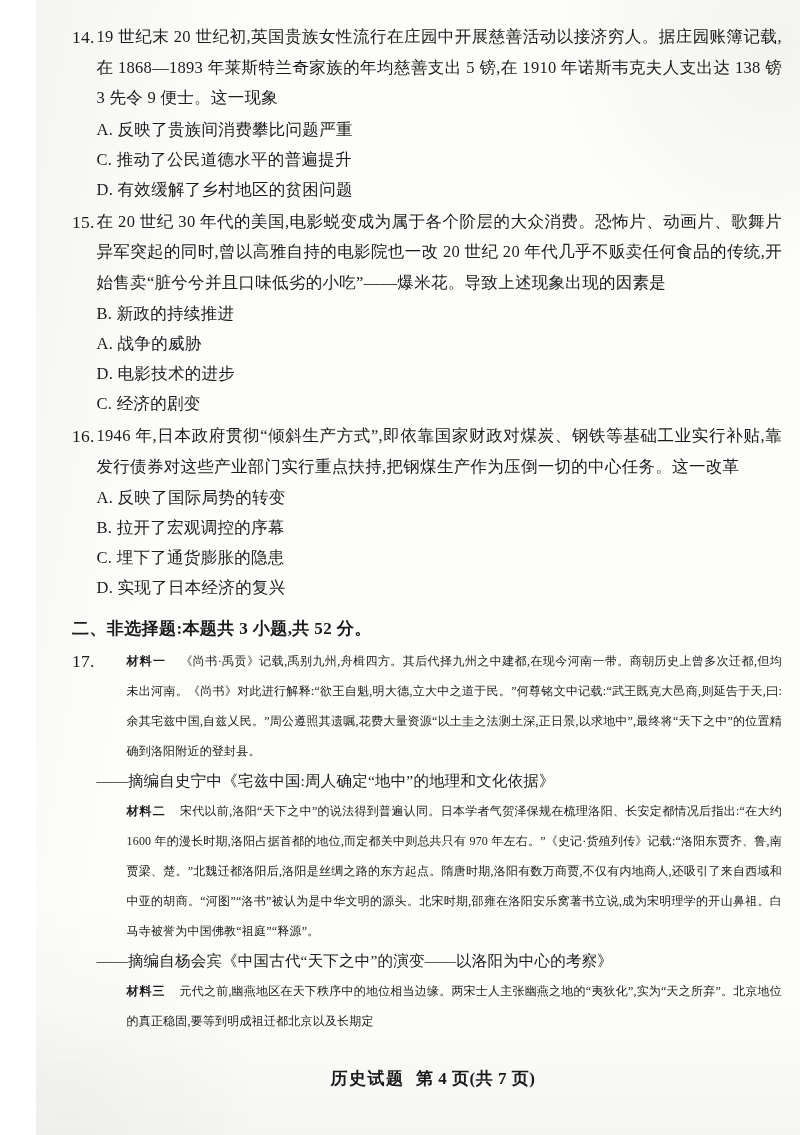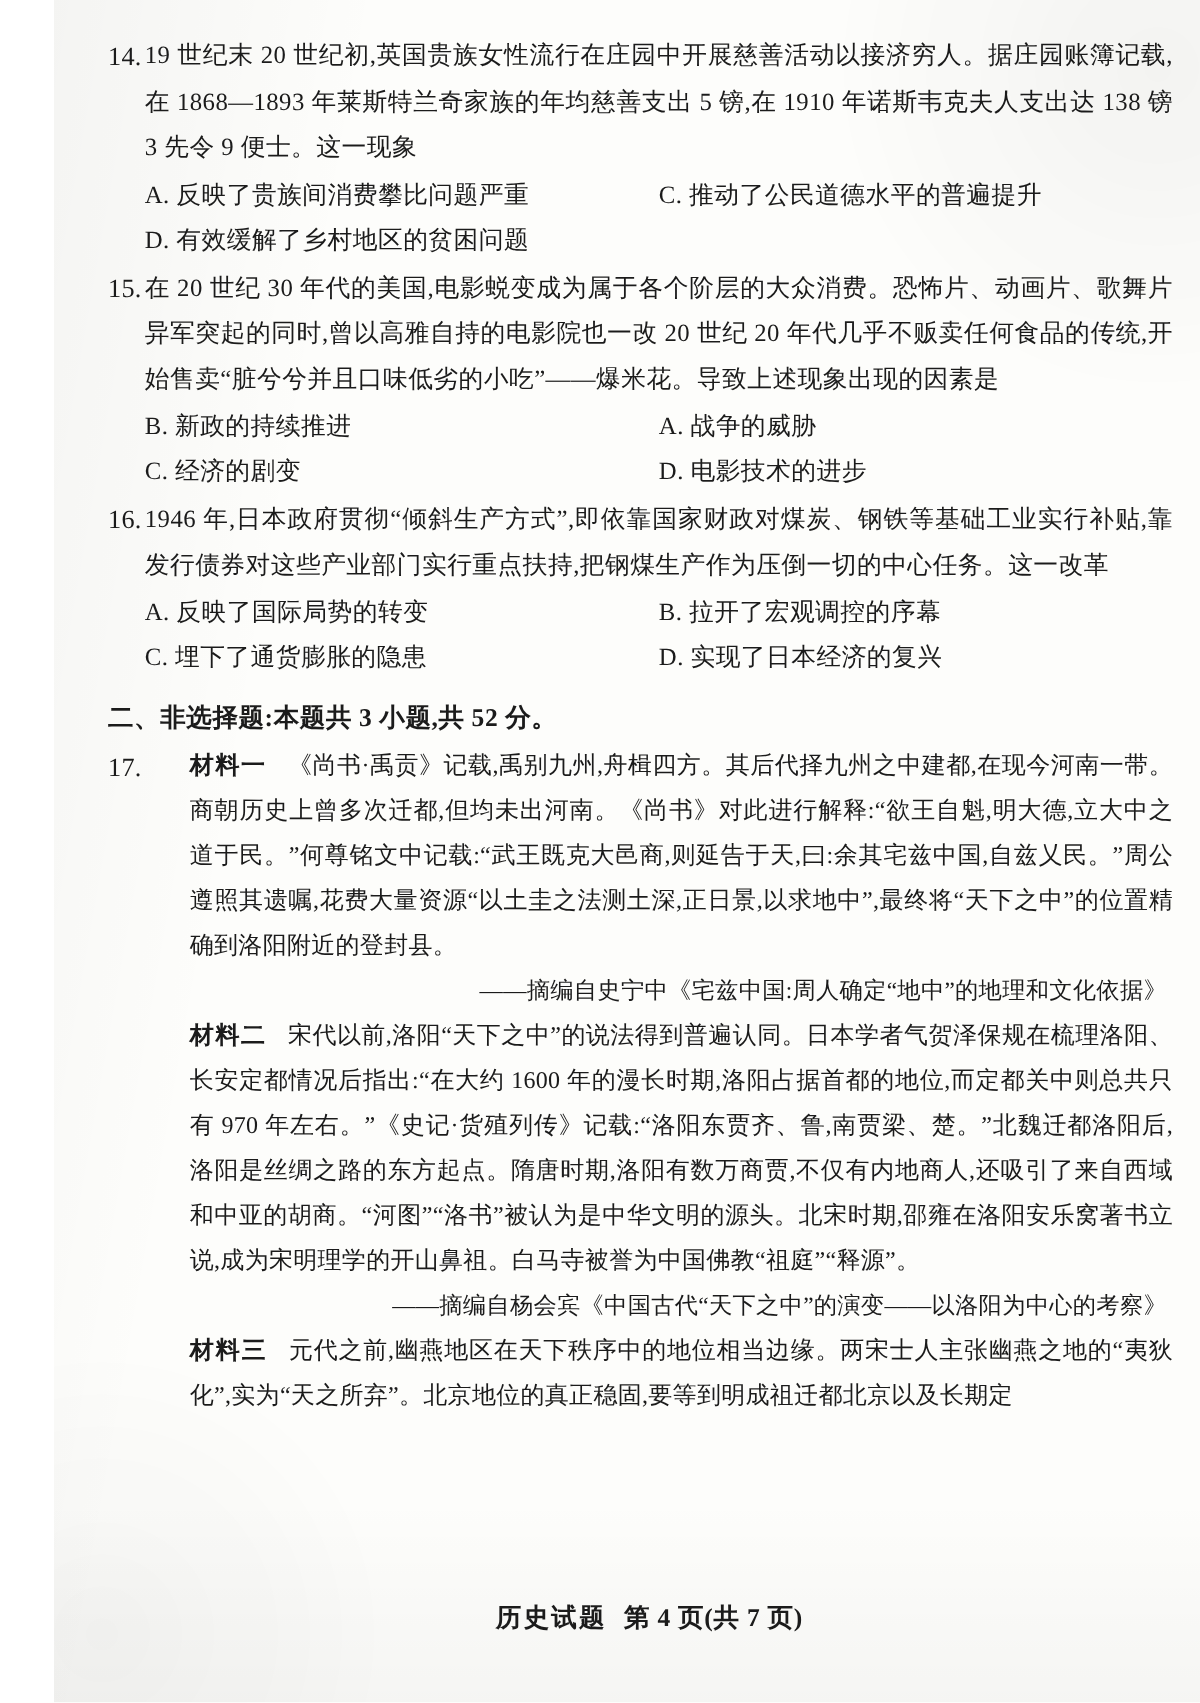--- a/index.html
+++ b/index.html
@@ -58,20 +58,21 @@
     font-size: 16.5px;
     line-height: 30.5px;
     text-align: justify;
     text-justify: inter-ideograph;
     letter-spacing: 0.3px;
   }
   .options {
     display: flex;
     flex-wrap: wrap;
     margin-top: 1px;
+    flex-direction: column;
   }
   .opt {
     width: 50%;
     font-size: 16.5px;
     line-height: 30px;
     letter-spacing: 0.3px;
     box-sizing: border-box;
     padding-right: 6px;
   }
   .section-title {
@@ -82,37 +83,36 @@
     margin-bottom: 1px;
     letter-spacing: 0.4px;
   }
   .q17-head {
     font-size: 17px;
     line-height: 31px;
     margin-bottom: 1px;
     letter-spacing: 0.3px;
   }
   .material {
-    font-size: 16px;
+    font-size: 12px;
     line-height: 30px;
     text-align: justify;
     text-justify: inter-ideograph;
     letter-spacing: 0.2px;
     padding-left: 30px;
     text-indent: 0;
   }
   .material .lbl {
     font-weight: bold;
     letter-spacing: 1px;
   }
   .material .gap { display: inline-block; width: 14px; }
   .source {
     font-size: 15.5px;
     line-height: 30px;
-    text-align: right;
     padding-right: 4px;
     letter-spacing: 0.2px;
   }
   .footer {
     position: absolute;
     left: 0;
     right: 0;
     bottom: 24px;
     text-align: center;
     font-size: 17px;
@@ -151,22 +151,22 @@
         </div>
       </div>
 
       <div class="q">
         <div class="q-num">15.</div>
         <div class="q-body">
           <div class="stem">在 20 世纪 30 年代的美国,电影蜕变成为属于各个阶层的大众消费。恐怖片、动画片、歌舞片异军突起的同时,曾以高雅自持的电影院也一改 20 世纪 20 年代几乎不贩卖任何食品的传统,开始售卖“脏兮兮并且口味低劣的小吃”——爆米花。导致上述现象出现的因素是</div>
           <div class="options">
             <div class="opt">B. 新政的持续推进</div>
             <div class="opt">A. 战争的威胁</div>
+            <div class="opt">D. 电影技术的进步</div>
             <div class="opt">C. 经济的剧变</div>
-            <div class="opt">D. 电影技术的进步</div>
           </div>
         </div>
       </div>
 
       <div class="q">
         <div class="q-num">16.</div>
         <div class="q-body">
           <div class="stem">1946 年,日本政府贯彻“倾斜生产方式”,即依靠国家财政对煤炭、钢铁等基础工业实行补贴,靠发行债券对这些产业部门实行重点扶持,把钢煤生产作为压倒一切的中心任务。这一改革</div>
           <div class="options">
             <div class="opt">A. 反映了国际局势的转变</div>

